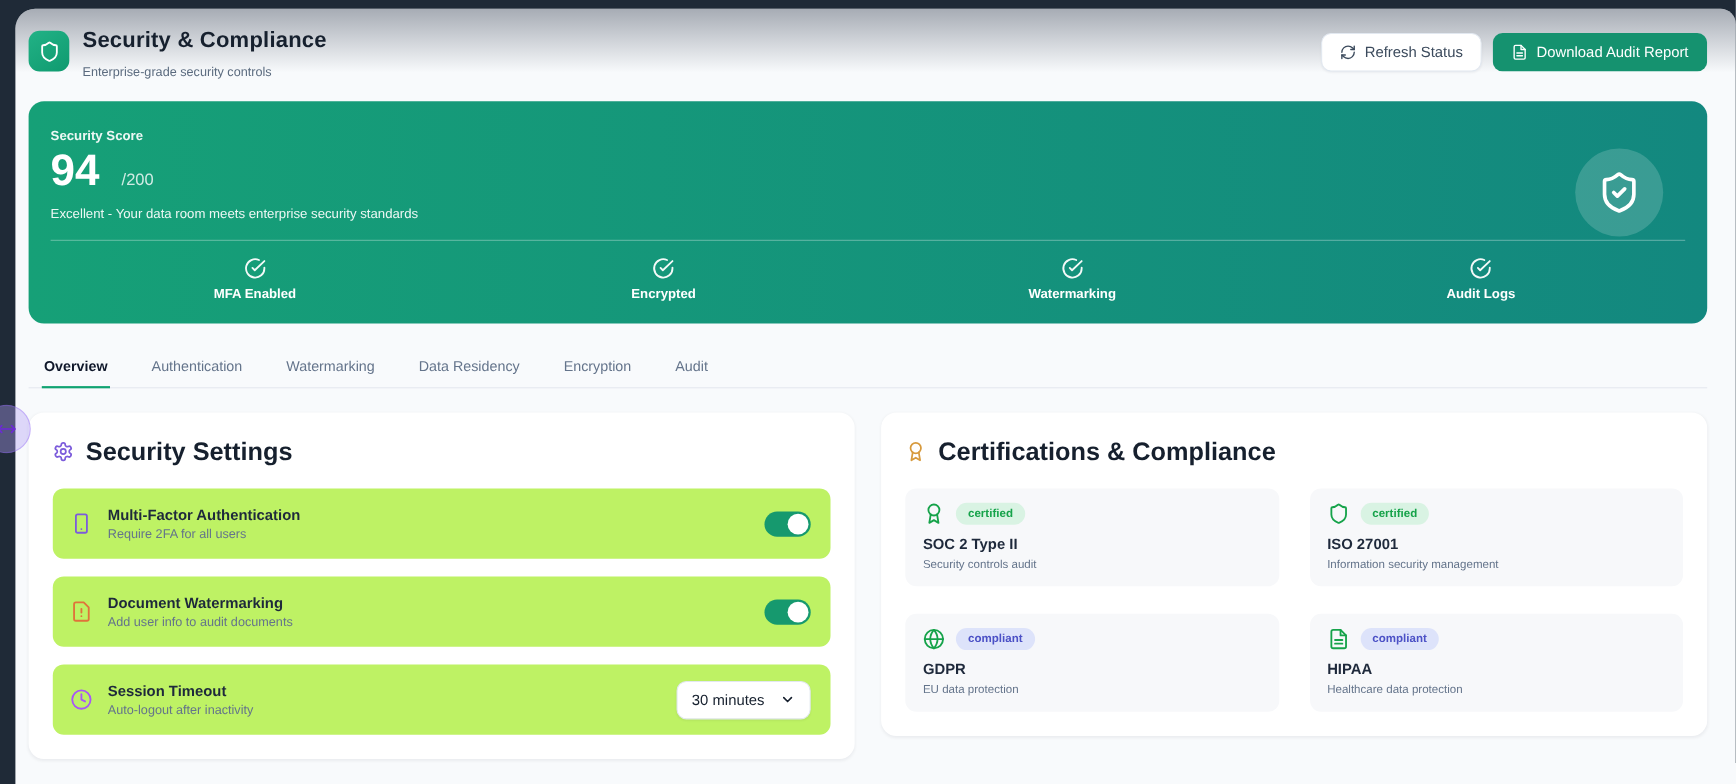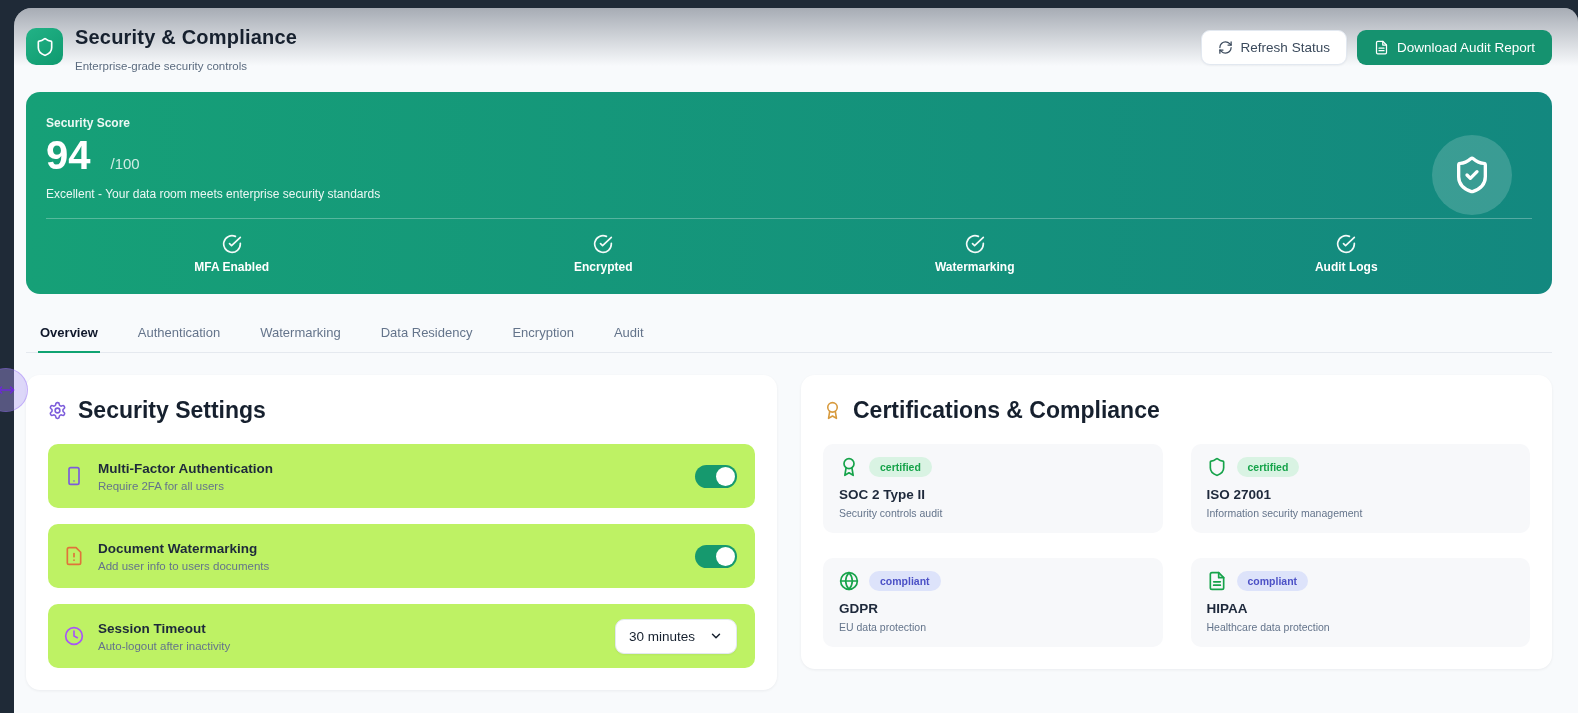--- a/index.html
+++ b/index.html
@@ -174,21 +174,21 @@
           </span>
           <span>Download Audit Report</span>
         </button>
       </div>
     </div>
 
     <div class="banner">
       <div class="score-label">Security Score</div>
       <div class="score-row">
         <span class="score-value">94</span>
-        <span class="score-max">/100</span>
+        <span class="score-max">/200</span>
       </div>
       <div class="score-desc">Excellent - Your data room meets enterprise security standards</div>
       <div class="banner-divider"></div>
       <div class="banner-stats">
         <div class="stat">
           <span class="stat-icon">
               <svg width="20" height="20" viewBox="0 0 24 24" fill="none" stroke="currentColor" stroke-width="2" stroke-linecap="round" stroke-linejoin="round">
                 <path d="M22 11.08V12a10 10 0 1 1-5.93-9.14"></path>
                 <path d="m9 11.5 2.5 2.5L22 4"></path>
               </svg>
@@ -272,21 +272,21 @@
         <div class="setting-row">
           <span class="icon-orange">
             <svg width="20" height="20" viewBox="0 0 24 24" fill="none" stroke="currentColor" stroke-width="2" stroke-linecap="round" stroke-linejoin="round">
                 <path d="M14.5 2H6a2 2 0 0 0-2 2v16a2 2 0 0 0 2 2h12a2 2 0 0 0 2-2V7.5z"></path>
                 <path d="M12 9v4"></path>
                 <path d="M12 17h.01"></path>
               </svg>
           </span>
           <div class="setting-texts">
             <div class="setting-title">Document Watermarking</div>
-            <div class="setting-desc">Add user info to users documents</div>
+            <div class="setting-desc">Add user info to audit documents</div>
           </div>
           <div class="toggle">
               <div class="knob"></div>
             </div>
         </div>
 
         <div class="setting-row">
           <span class="icon-violet">
             <svg width="20" height="20" viewBox="0 0 24 24" fill="none" stroke="currentColor" stroke-width="2" stroke-linecap="round" stroke-linejoin="round">
                 <circle cx="12" cy="12" r="10"></circle>

